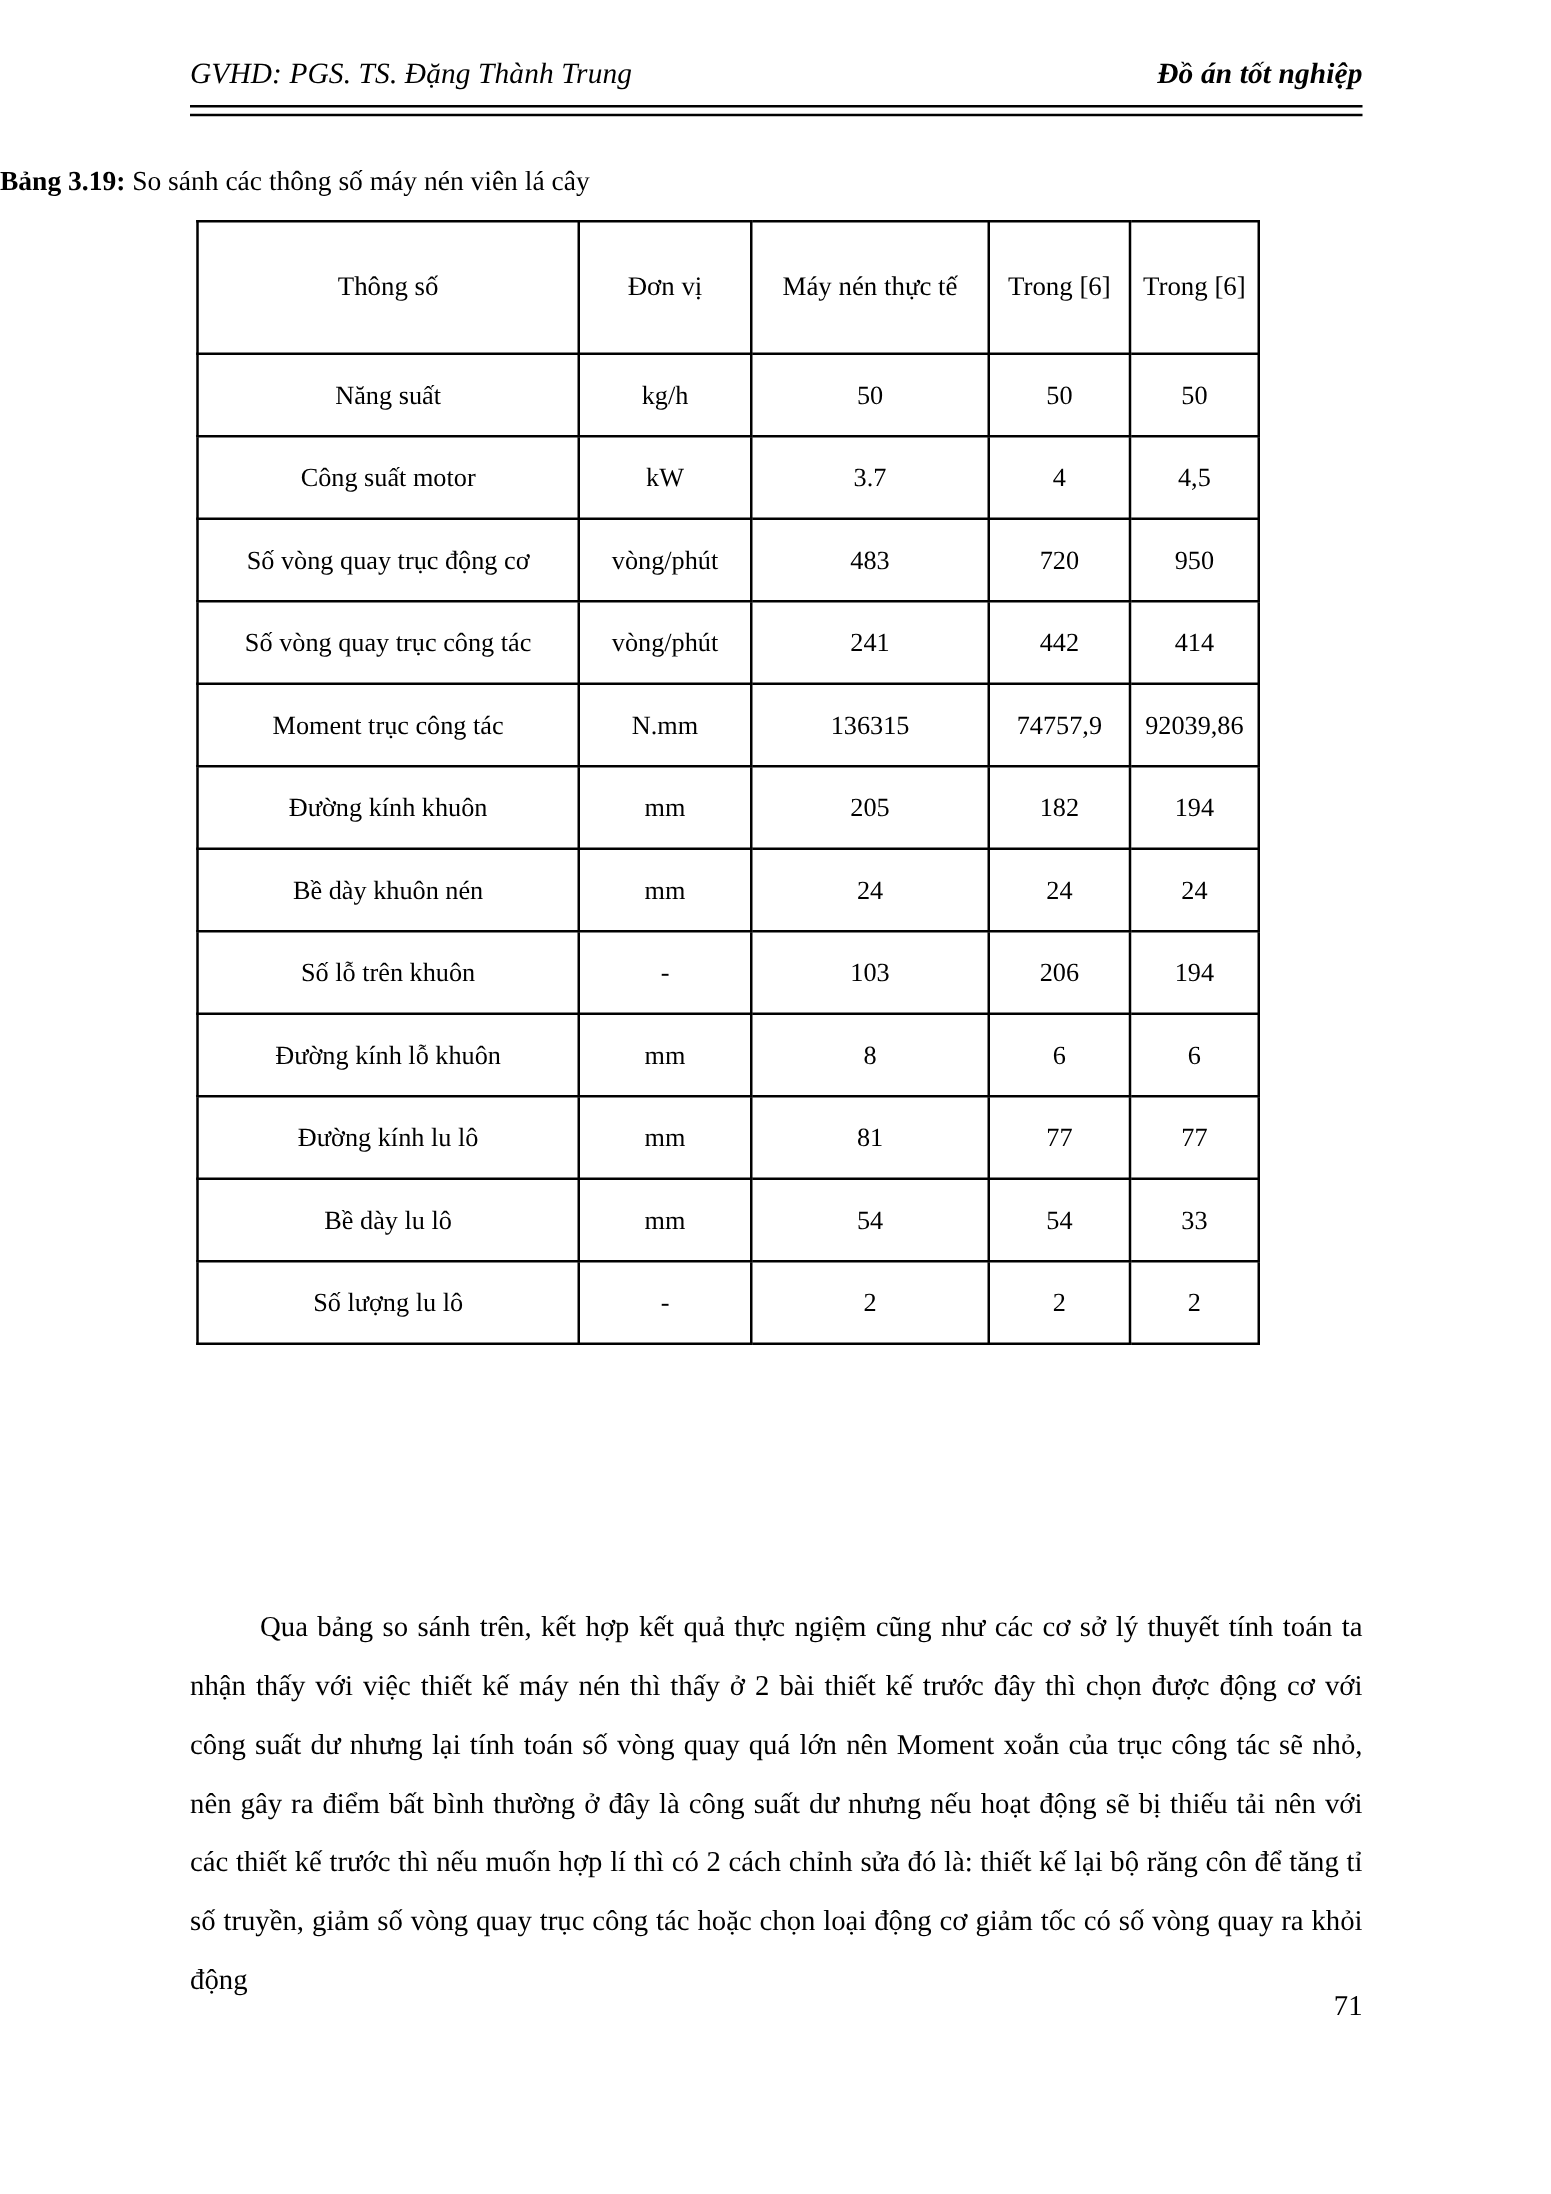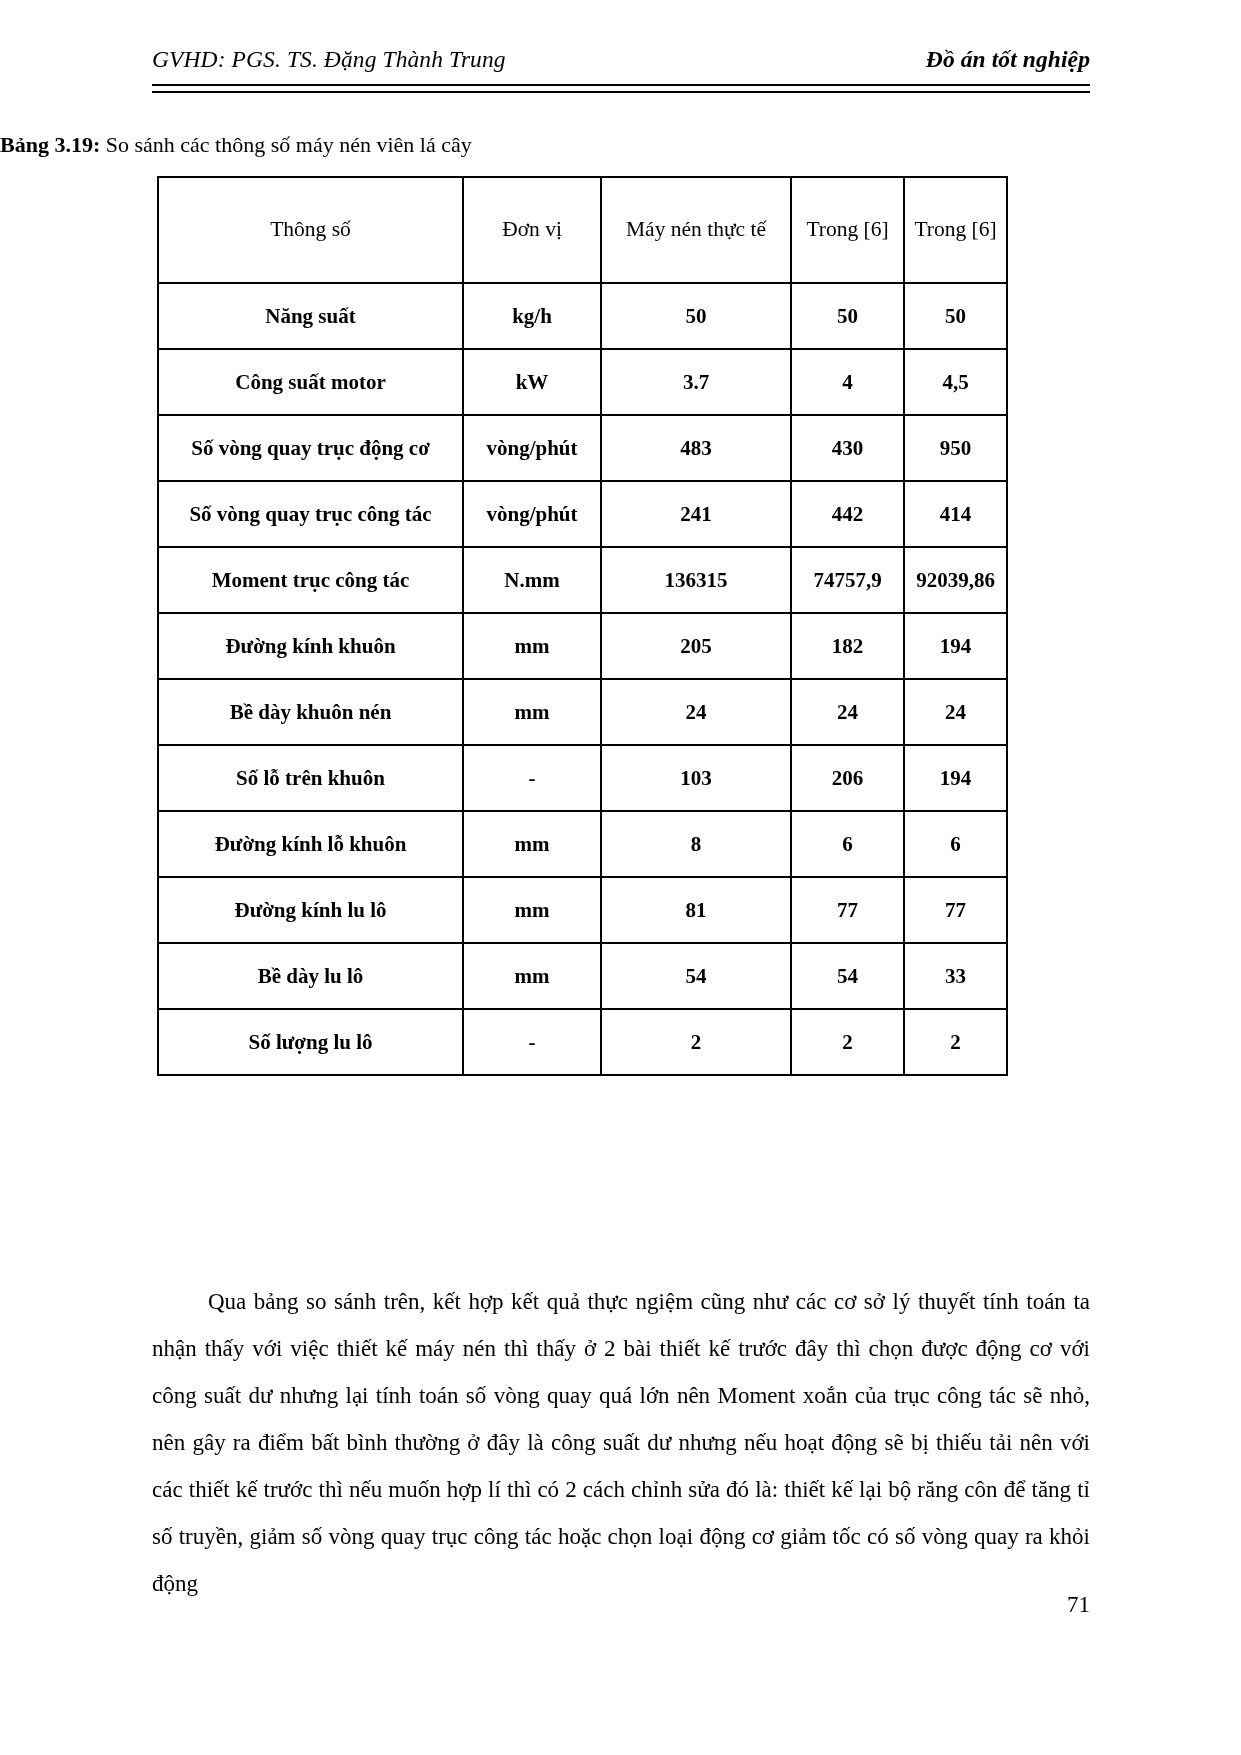--- a/index.html
+++ b/index.html
@@ -93,21 +93,21 @@
     padding: 0;
     line-height: 1.18;
   }
   table.cmp thead th {
     font-weight: normal;
     height: 104px;
     font-size: 21.5px;
   }
   table.cmp tbody td {
     height: 64px;
-    font-weight: bold;
+    font-weight: normal;
   }
   
   col.c-param { width: 305px; }
   col.c-unit  { width: 138px; }
   col.c-real  { width: 190px; }
   col.c-ref6  { width: 113px; }
   col.c-ref7  { width: 103px; }
 
   
   .body-text {
@@ -177,21 +177,21 @@
           <td>Công suất motor</td>
           <td>kW</td>
           <td>3.7</td>
           <td>4</td>
           <td>4,5</td>
         </tr>
         <tr>
           <td>Số vòng quay trục động cơ</td>
           <td>vòng/phút</td>
           <td>483</td>
-          <td>430</td>
+          <td>720</td>
           <td>950</td>
         </tr>
         <tr>
           <td>Số vòng quay trục công tác</td>
           <td>vòng/phút</td>
           <td>241</td>
           <td>442</td>
           <td>414</td>
         </tr>
         <tr>

